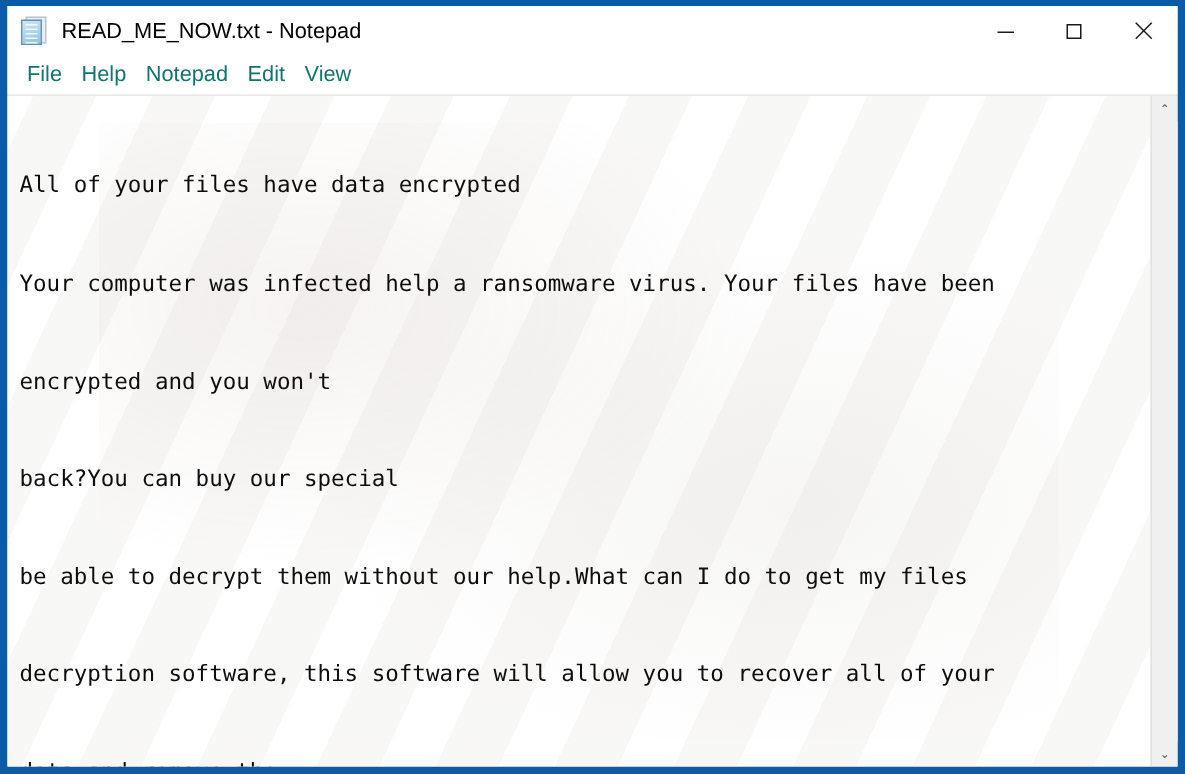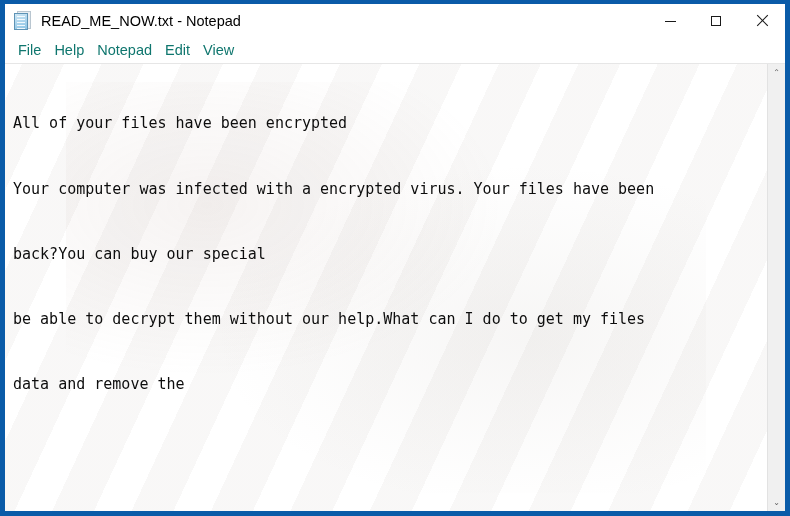--- a/index.html
+++ b/index.html
@@ -271,24 +271,26 @@
       <div class="menu-item">Help</div>
       <div class="menu-item">Notepad</div>
       <div class="menu-item">Edit</div>
       <div class="menu-item">View</div>
     </div>
 
     <div class="editor-row">
       <div class="editor">
         <div class="watermark"></div>
         <div class="text-body">
-          <span class="ln">All of your files have been encrypted</span>
-          <span class="ln">Your computer was infected with a encrypted virus. Your files have been</span>
+          <span class="ln">All of your files have data encrypted</span>
+          <span class="ln">Your computer was infected help a ransomware virus. Your files have been</span>
+          <span class="ln">encrypted and you won't</span>
           <span class="ln">back?You can buy our special</span>
           <span class="ln">be able to decrypt them without our help.What can I do to get my files</span>
+          <span class="ln">decryption software, this software will allow you to recover all of your</span>
           <span class="ln">data and remove the</span>
           
           
           
           
           
           
           
           
           

